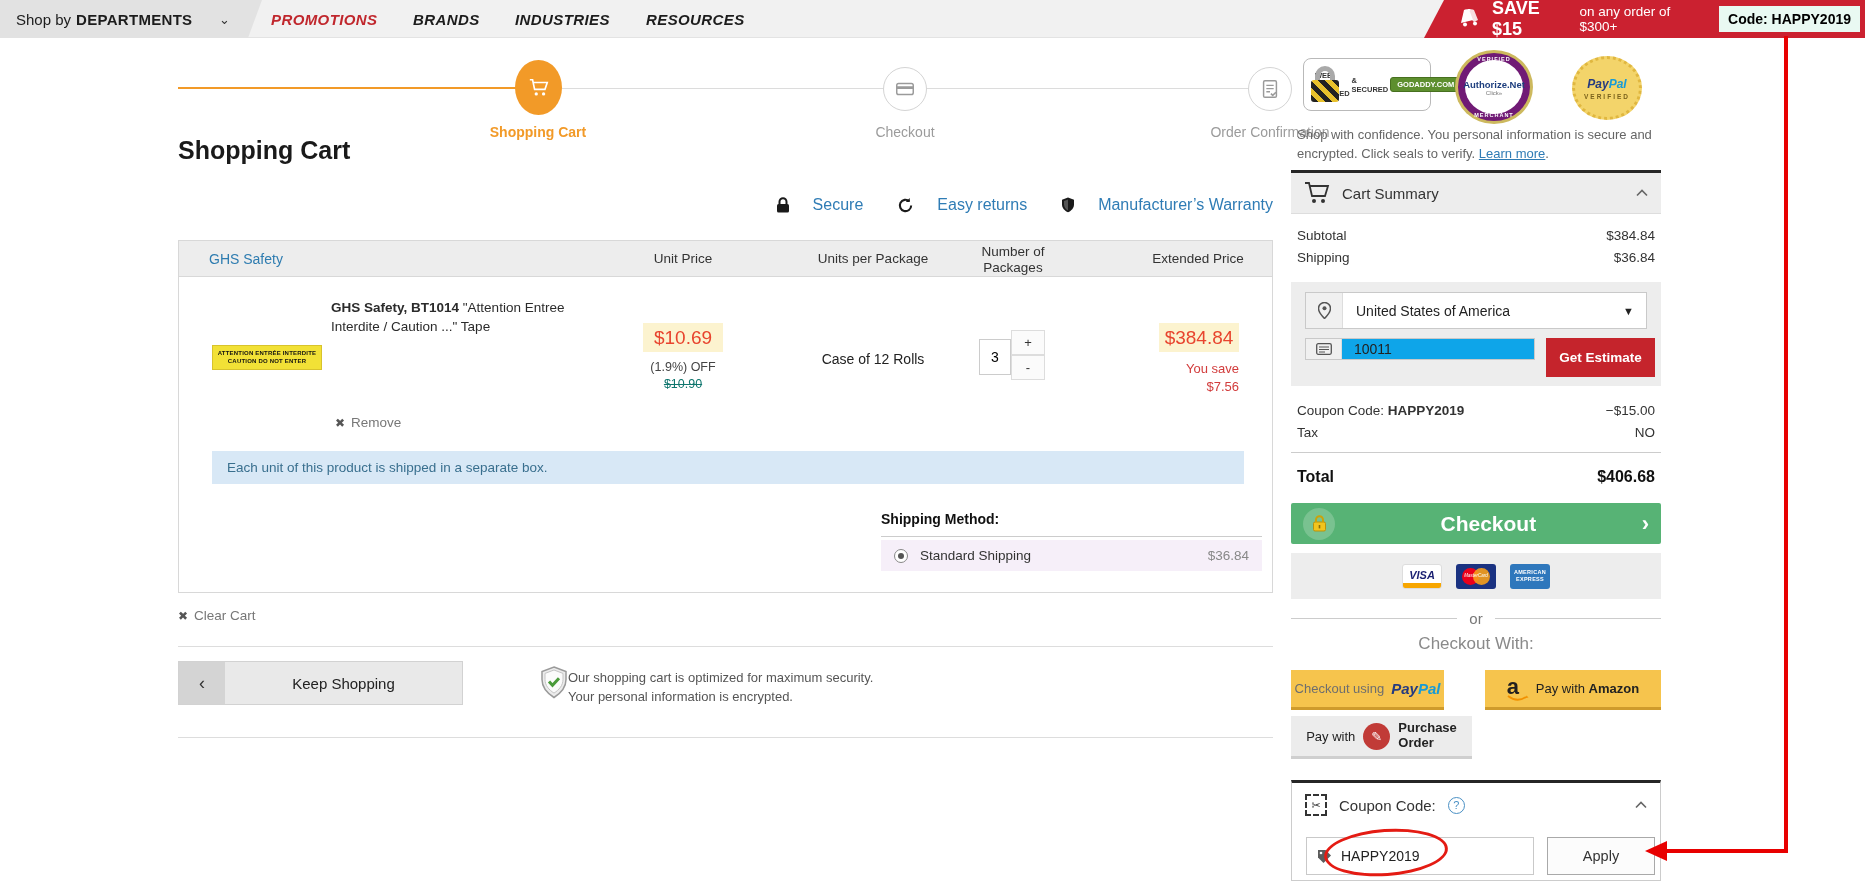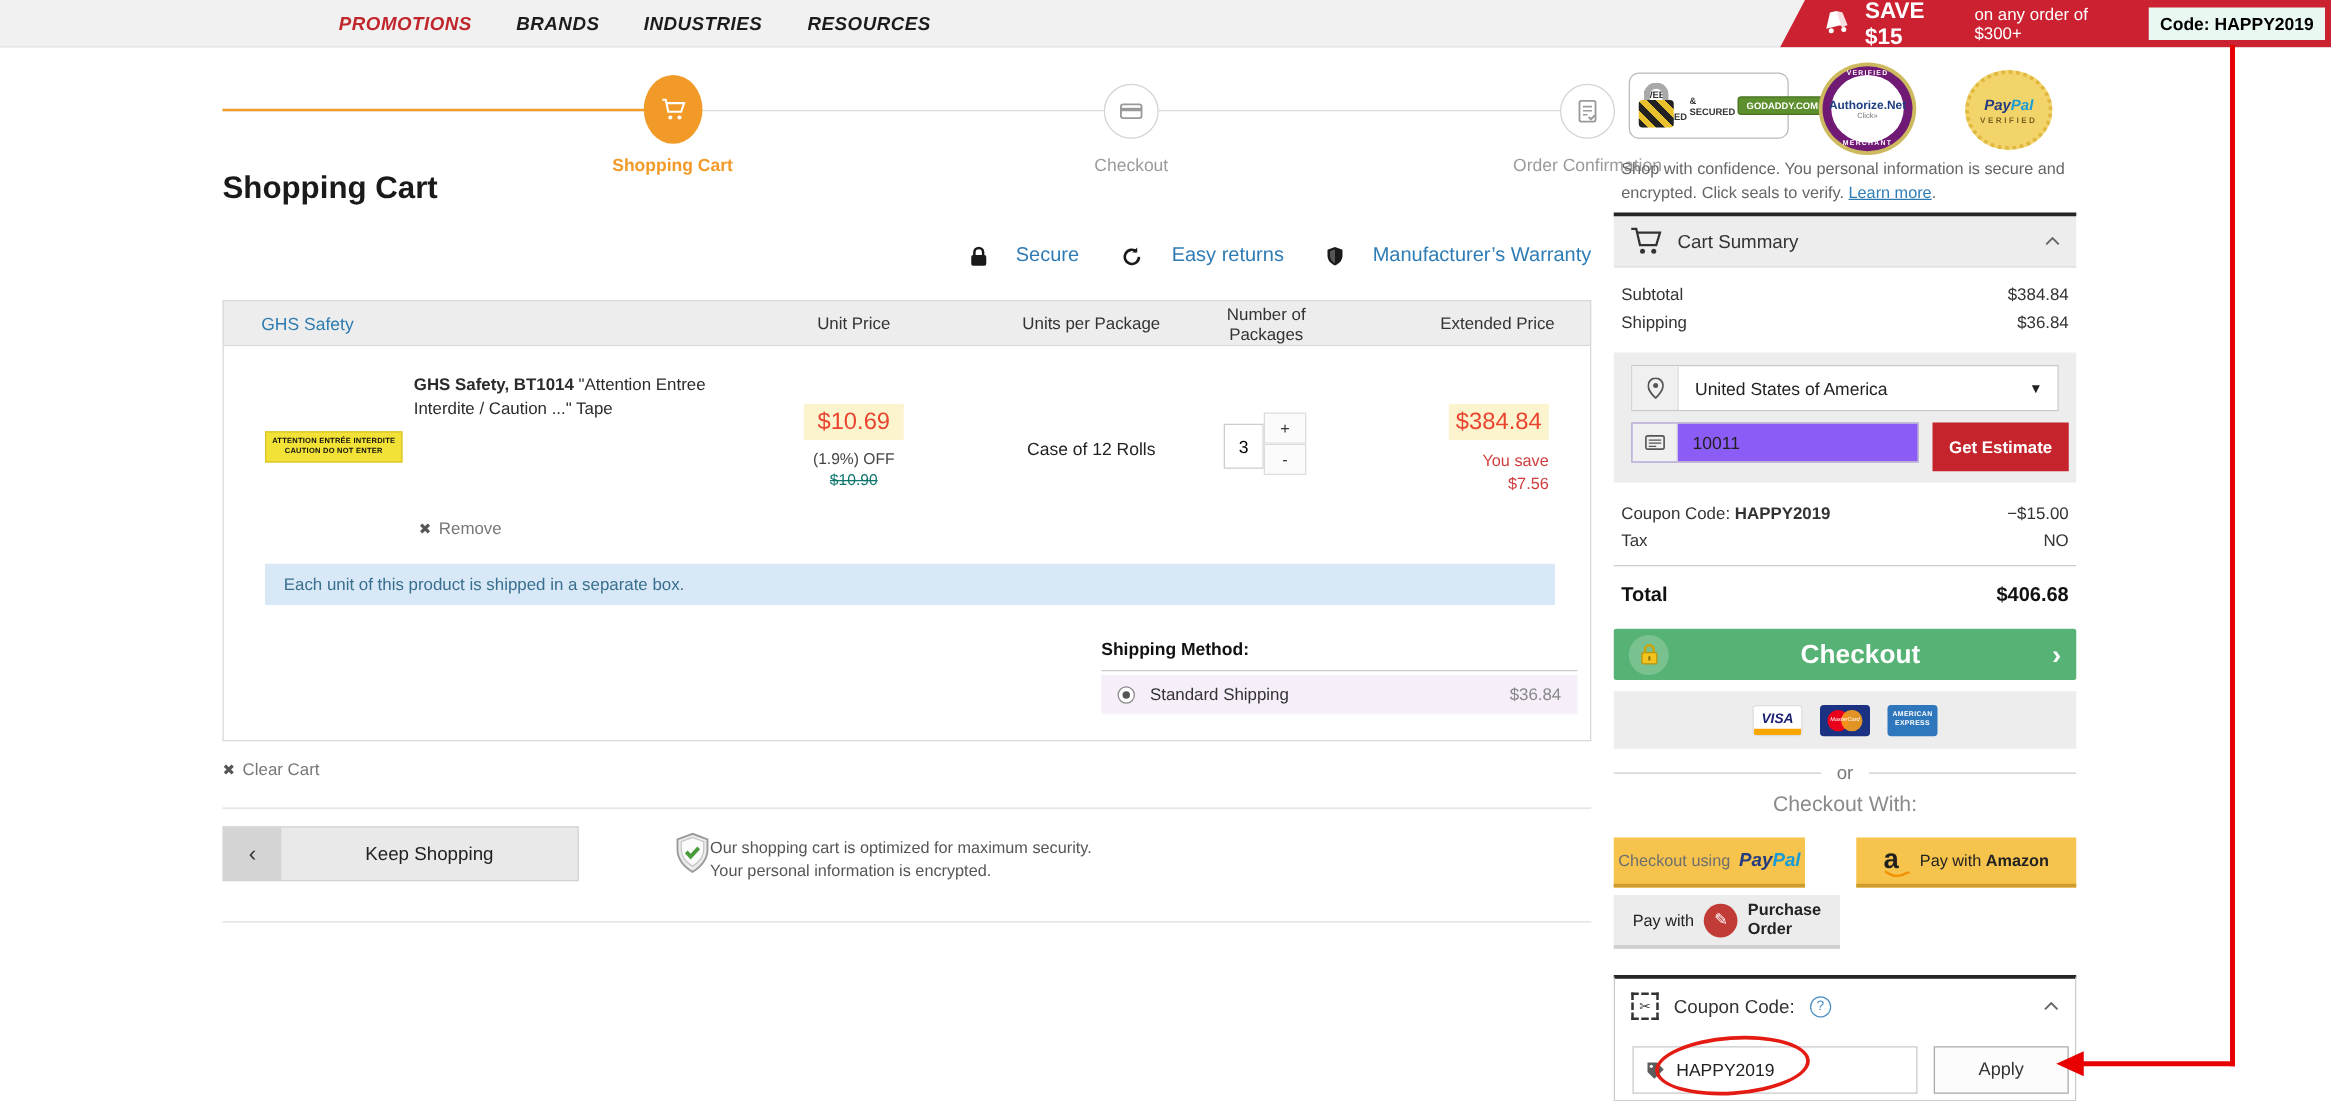--- a/index.html
+++ b/index.html
@@ -133,21 +133,21 @@
   .r-subtotal { top:228px; } .r-shipping { top:250px; }
   .r-coupon { top:403px; } .r-tax { top:425px; }
   .sum-div { position:absolute; left:1291px; top:452px; width:370px; height:1px; background:#ccc; }
   .r-total { top:468px; font-size:16px; font-weight:bold; color:#111; }
 
   .est-box { position:absolute; left:1291px; top:282px; width:370px; height:104px; background:#ededed; }
   .country-select { position:absolute; left:1305px; top:292px; width:342px; height:37px; background:#fff; border:1px solid #c9c9c9; display:flex; align-items:center; cursor:pointer; }
   .icon-cell { width:37px; align-self:stretch; background:#f0f0f0; border-right:1px solid #ddd; display:flex; align-items:center; justify-content:center; }
   .country-txt { font-size:14px; color:#222; margin-left:13px; }
   .sel-arrow { margin-left:auto; margin-right:12px; font-size:11px; color:#222; }
-  .zip-input-wrap { position:absolute; left:1305px; top:338px; width:230px; height:32px; background:#8b5cf6; border:1px solid #c9c9c9; display:flex; align-items:center; }
+  .zip-input-wrap { position:absolute; left:1305px; top:338px; width:230px; height:22px; background:#0ea5e9; border:1px solid #c9c9c9; display:flex; align-items:center; }
   .zip-field { border:none; outline:none; font-size:14px; color:#222; margin-left:12px; width:150px; font-family:inherit; background:transparent; }
   .est-btn { position:absolute; left:1546px; top:338px; width:109px; height:39px; background:#c5242c; color:#fff; font-weight:bold; font-size:13.5px; border:none; cursor:pointer; font-family:inherit; }
 
   .checkout-btn { position:absolute; left:1291px; top:503px; width:370px; height:41px; background:#57b375; border-radius:2px; display:flex; align-items:center; padding:0 12px; cursor:pointer; }
   .co-lock-circle { width:32px; height:32px; border-radius:50%; background:#79c290; display:flex; align-items:center; justify-content:center; }
   .co-label { flex:1; text-align:center; color:#fff; font-size:21px; font-weight:bold; }
   .co-arrow { color:#fff; font-size:22px; font-weight:bold; line-height:1; }
 
   .cards-strip { position:absolute; left:1291px; top:553px; width:370px; height:46px; background:#ededed; display:flex; align-items:center; justify-content:center; gap:14px; }
   .card { width:40px; height:25px; border-radius:3px; position:relative; overflow:hidden; }
@@ -188,20 +188,25 @@
   .apply-btn { position:absolute; left:255px; top:54px; width:108px; height:38px; background:#fcfcfc; border:1px solid #a9a9a9; font-size:14.5px; color:#333; cursor:pointer; font-family:inherit; }
 
   svg { display:block; }
 </style>
 </head>
 <body>
 
 <div id="page">
 
   <div class="topbar">
+    <div class="dept">
+      <span>Shop by</span>
+      <b>DEPARTMENTS</b>
+      <span class="chev">⌄</span>
+    </div>
     <div class="navlink red nl1">PROMOTIONS</div>
     <div class="navlink nl2">BRANDS</div>
     <div class="navlink nl3">INDUSTRIES</div>
     <div class="navlink nl4">RESOURCES</div>
   </div>
 
   <div class="banner">
     <span>
       <svg width="30" height="26" viewBox="0 0 30 26">
         <path d="M10 4 Q14 2 16 6 L19 14 L7 17 Z" fill="#fff"></path>

